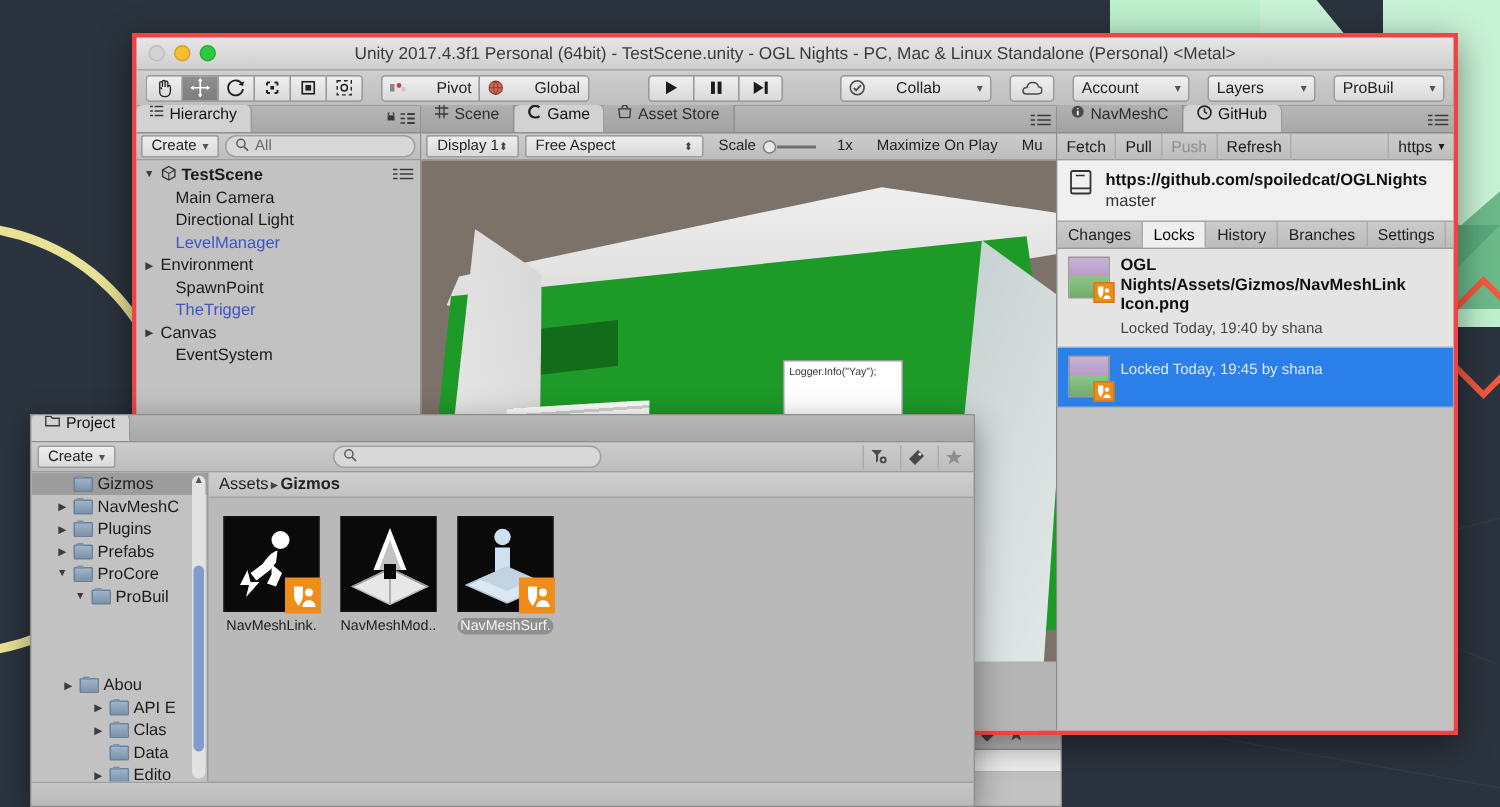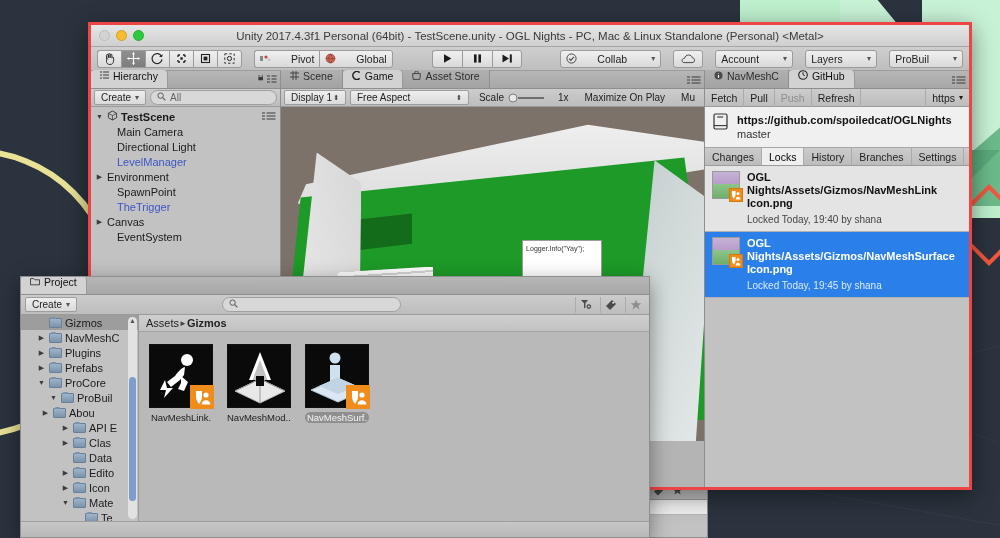--- a/index.html
+++ b/index.html
@@ -658,21 +658,21 @@
           <span>Asset Store</span>
         </div>
         <div class="tab-menu">
           <svg width="14" height="8" viewBox="0 0 14 8">
               <path d="M0 1h3M0 4h3M0 7h3" stroke="#3a3a3a" stroke-width="1"></path>
               <path d="M4.5 1h9M4.5 4h9M4.5 7h9" stroke="#3a3a3a" stroke-width="1"></path>
             </svg>
         </div>
       </div>
       <div class="subbar">
-        <div class="mini" style="min-width:62px;justify-content:space-between">
+        <div class="mini" style="min-width:62px;justify-content:center">
           <span>Display 1</span>
           <span style="font-size:7px;color:#444">⬍</span>
         </div>
         <div class="mini" style="flex:1;min-width:0;justify-content:space-between">
           <span>Free Aspect</span>
           <span style="font-size:7px;color:#444">⬍</span>
         </div>
         <div class="mini flat">
           <span>Scale</span>
           <span style="display:inline-flex;align-items:center;margin:0 4px">
@@ -789,21 +789,20 @@
               <div class="lock-thumb-img"></div>
               <div class="lock-badge">
                 <svg width="10" height="10" viewBox="0 0 10 10">
                   <path d="M1 1h3.6v3.6c0 2-1.5 3.6-1.8 4.2C2.5 8.2 1 6.6 1 4.6z" fill="#fff"></path>
                   <circle cx="7" cy="3.6" r="1.5" fill="#fff"></circle>
                   <path d="M4.6 9.4c0-1.6 1.1-2.6 2.4-2.6s2.4 1 2.4 2.6z" fill="#fff"></path>
                 </svg>
               </div>
             </div>
             <div class="lock-texts">
-              <div class="lock-path">OGL Nights/Assets/Gizmos/NavMeshSurface Icon.png</div>
               <div class="lock-meta">Locked Today, 19:45 by shana</div>
             </div>
           </div>
         </div>
     </div>
 
   </div>
 </div>
 
 <div id="project-window">
@@ -878,21 +877,21 @@
           <div class="ptrow" style="padding-left: 16px;">
             <span class="parrow">▼</span>
             <span class="folder"></span>
             <span>ProCore</span>
           </div>
           <div class="ptrow" style="padding-left: 28px;">
             <span class="parrow">▼</span>
             <span class="folder"></span>
             <span>ProBuil</span>
           </div>
-          <div class="ptrow" style="padding-left: 20px;">
+          <div class="ptrow" style="padding-left: 20px; margin-top: 44px;">
             <span class="parrow">▶</span>
             <span class="folder"></span>
             <span>Abou</span>
           </div>
           <div class="ptrow" style="padding-left: 40px;">
             <span class="parrow">▶</span>
             <span class="folder"></span>
             <span>API E</span>
           </div>
           <div class="ptrow" style="padding-left: 40px;">

